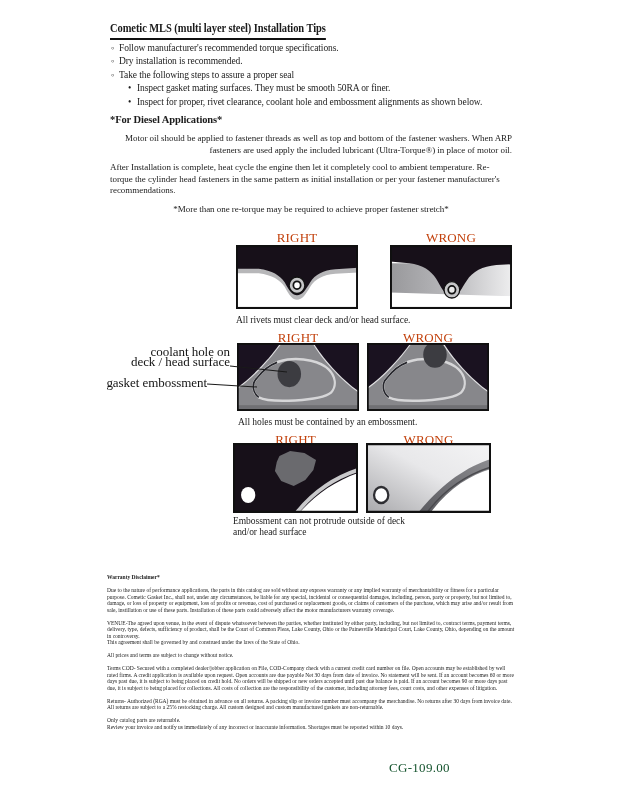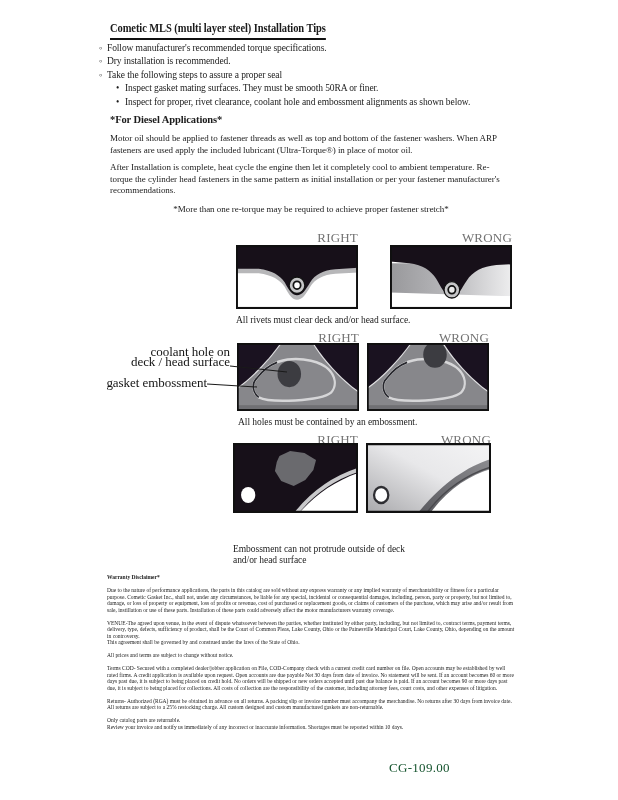--- a/index.html
+++ b/index.html
@@ -5,29 +5,29 @@
   html,body{margin:0;padding:0;background:#e9e9e9;}
   .page{
     position:relative;width:618px;height:800px;background:#ffffff;
     font-family:Liberation Serif, serif;color:#1b1b1b;overflow:hidden;
   }
   .title{
     position:absolute;left:110px;top:21px;font-size:12.5px;font-weight:700;
     letter-spacing:-0.1px;border-bottom:2px solid #111;padding-bottom:2px;
     transform:scaleX(0.84);transform-origin:left top;white-space:nowrap;
   }
-  .tips{position:absolute;left:99px;top:42px;font-size:9.5px;line-height:13.4px;letter-spacing:-0.1px;width:440px;}
+  .tips{position:absolute;left:111px;top:42px;font-size:9.5px;line-height:13.4px;letter-spacing:-0.1px;width:440px;}
   .tip{position:relative;padding-left:8px;}
   .tip::before{content:"\25E6";position:absolute;left:0;top:0;}
   .sub{position:relative;padding-left:26px;}
   .sub::before{content:"\2022";position:absolute;left:17px;top:0;}
   .diesel-heading{position:absolute;left:110px;top:114px;font-size:10.5px;font-weight:700;letter-spacing:-0.1px;}
   .para{position:absolute;left:110px;width:402px;font-size:9px;line-height:11.7px;letter-spacing:-0.05px;}
-  .p1{top:133px;} .p2{top:162px;} .p3{top:204px;text-align:center;}
-  .dlabel{position:absolute;width:122px;text-align:right;font-size:13px;color:#737373;letter-spacing:0.2px;}
+  .p1{top:133px;text-align:right;} .p2{top:162px;} .p3{top:204px;text-align:center;}
+  .dlabel{position:absolute;width:122px;text-align:center;font-size:13px;color:#c2410c;letter-spacing:0.2px;}
   .panel{position:absolute;}
   .panel svg{display:block;width:100%;height:100%;}
   .caption{position:absolute;font-size:9.5px;letter-spacing:-0.05px;color:#1b1b1b;}
   .annot{position:absolute;font-size:13px;line-height:9.8px;text-align:right;letter-spacing:-0.05px;color:#141414;}
   .leader{position:absolute;left:100px;top:330px;width:440px;height:115px;z-index:5;pointer-events:none;}
   .warranty{position:absolute;left:107px;top:574px;width:410px;font-size:5.5px;line-height:6.5px;color:#222;}
   .warranty .wh{font-weight:700;margin:0 0 6.5px 0;}
   .warranty p{margin:0 0 6.5px 0;}
   .warranty p.tight{margin-bottom:0;}
   .docnum{position:absolute;left:389px;top:760px;font-size:13px;color:#14532d;letter-spacing:0.3px;}
@@ -162,21 +162,21 @@
       </defs>
       <rect width="140" height="70" fill="#ffffff"></rect>
       <path d="M0,0 L140,0 L140,24 C112,32 88,46 68,70 L0,70 Z" fill="url(#g3w)"></path>
       <path d="M140,16 C112,24 86,40 58,70 L72,70 C92,46 116,32 140,26 Z" fill="url(#g3s)"></path>
       <path d="M140,24 C112,32 88,46 68,70" stroke="#4a4a4e" stroke-width="1.5" fill="none"></path>
       <circle cx="17" cy="52" r="8" fill="#ffffff" stroke="#2e2e32" stroke-width="2.5"></circle>
       <rect x="1" y="1" width="138" height="68" fill="none" stroke="#101010" stroke-width="2.5"></rect>
     </svg>
   </div>
 
-  <div class="caption" style="left:233px;top:516px;line-height:11px;margin-top:28px;">
+  <div class="caption" style="left:233px;top:516px;line-height:11px;">
     <div>Embossment can not protrude outside of deck</div>
     <div>and/or head surface</div>
   </div>
 
   <div class="warranty">
     <div class="wh">Warranty Disclaimer*</div>
     <p>Due to the nature of performance applications, the parts in this catalog are sold without any express warranty or any implied warranty of merchantability or fitness for a particular purpose.  Cometic Gasket Inc., shall not, under any circumstances, be liable for any special, incidental or consequential damages, including, person, party or property, but not limited to, damage, or loss of property or equipment, loss of profits or revenue, cost of purchased or replacement goods, or claims of customers of the purchase, which may arise and/or result from sale, instillation or use of these parts.  Installation of these parts could adversely affect the motor manufacturers warranty coverage.</p>
     <p class="tight">VENUE-The agreed upon venue, in the event of dispute whatsoever between the parties, whether instituted by either party, including, but not limited to, contract terms, payment terms, delivery, type, defects, sufficiency of product, shall be the Court of Common Pleas, Lake County, Ohio or the Painesville Municipal Court, Lake County, Ohio, depending on the amount in controversy.</p>
     <p>This agreement shall be governed by and construed under the laws of the State of Ohio.</p>
     <p>All prices and terms are subject to change without notice.</p>

